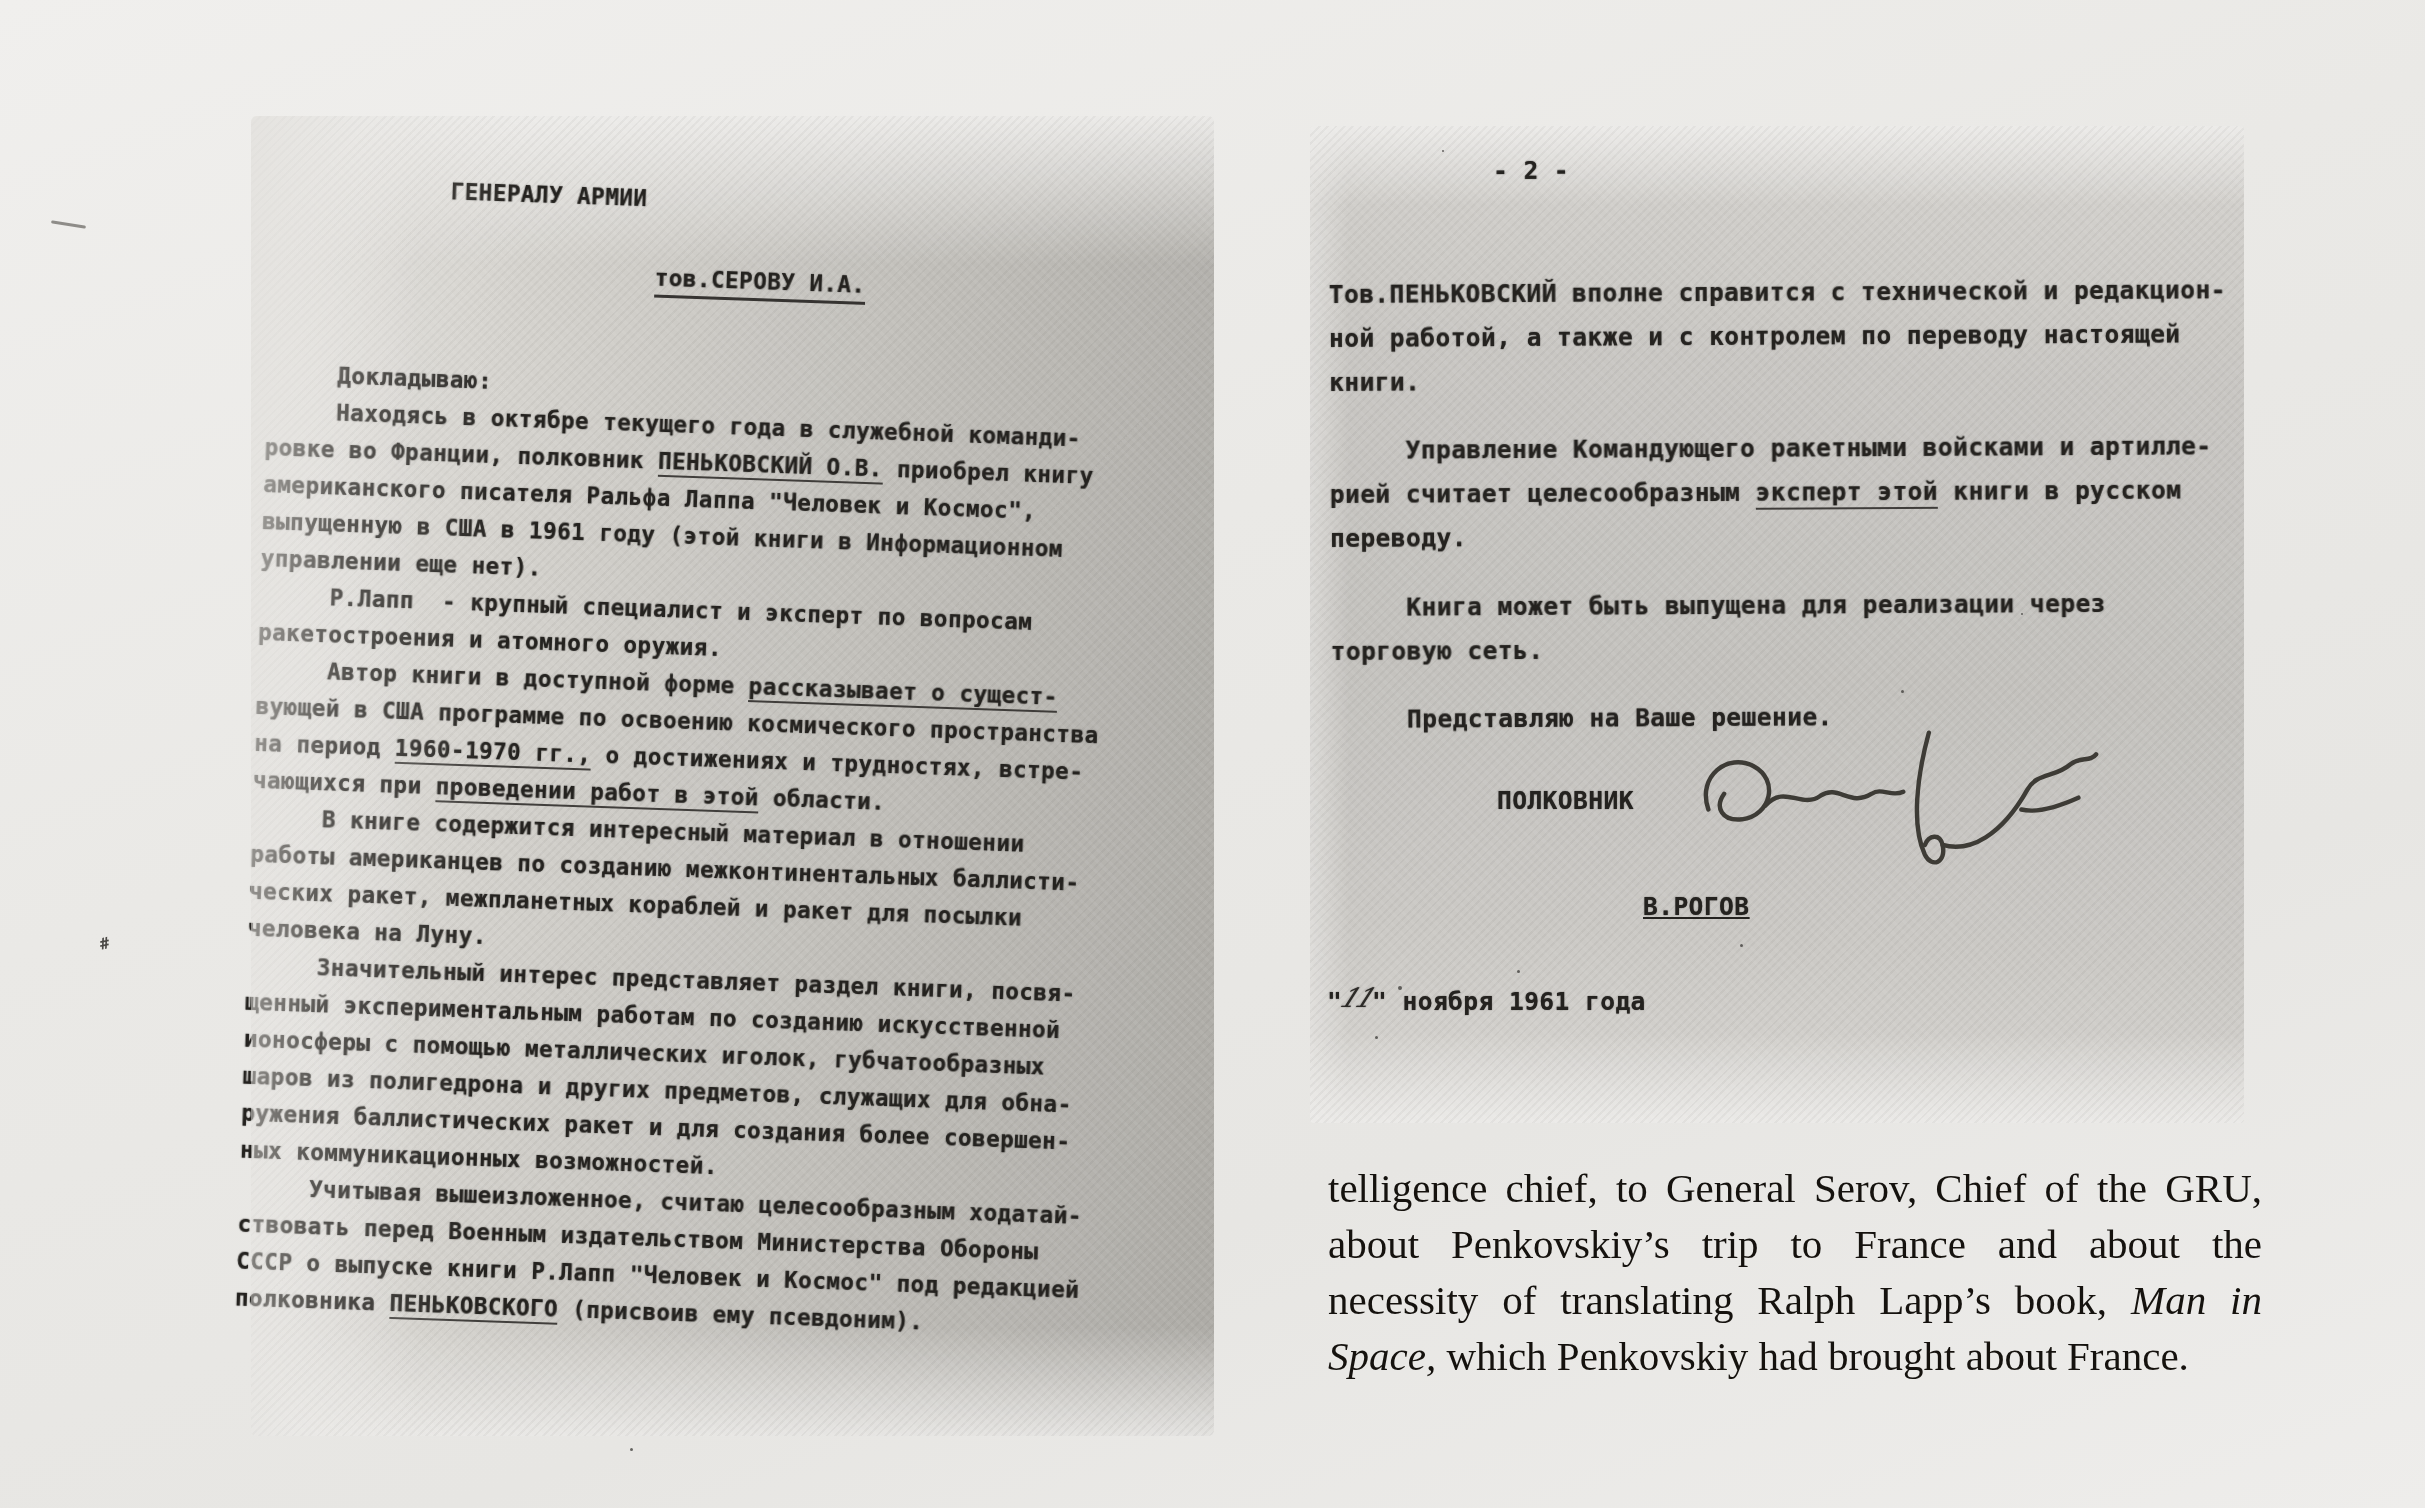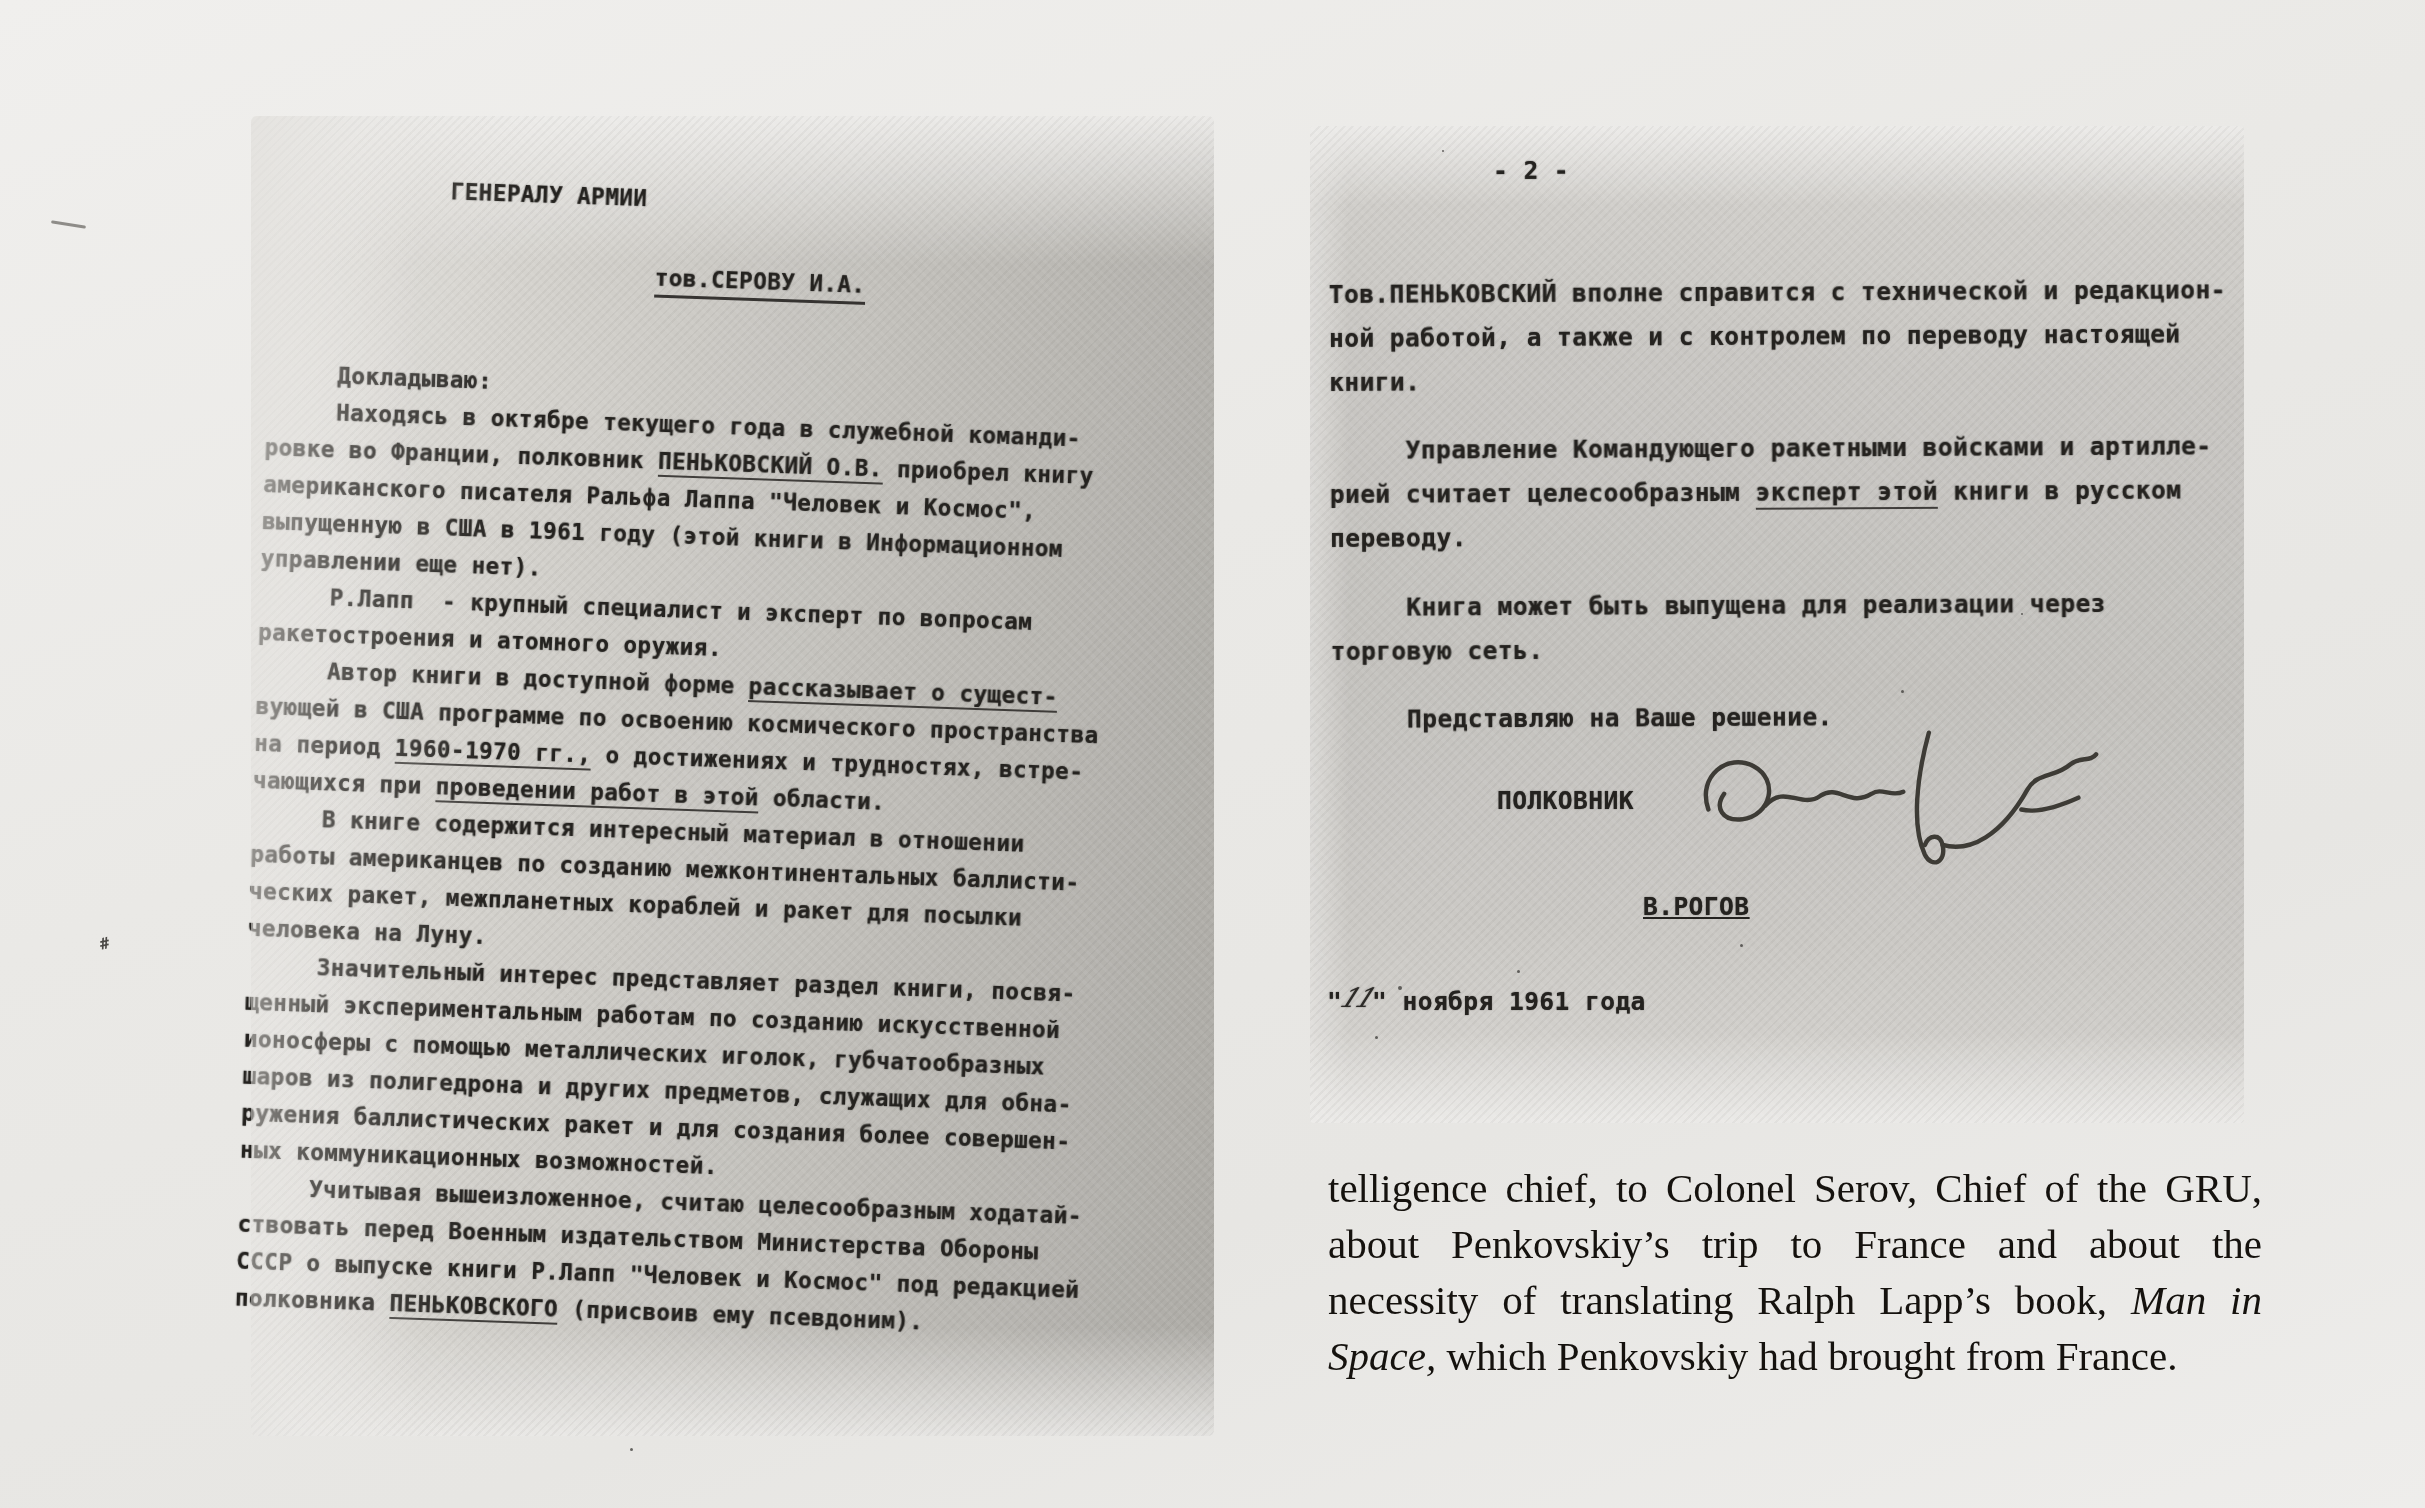--- a/index.html
+++ b/index.html
@@ -162,24 +162,24 @@
       <path d="M 276 132 C 304 140, 336 122, 362 76 C 372 58, 390 64, 406 50 C 416 42, 426 48, 432 40"></path>
       <path d="M 356 96 C 372 100, 396 92, 414 84"></path>
     </g>
   </svg>
 
   <div class="signed-name type">В.РОГОВ</div>
 
   <div class="date-line type"><span>"</span><span class="date-day">11</span><span>"</span><span> ноября 1961 года</span></div>
 
   <div class="caption">
-      <div class="tline"><span>telligence chief, to Colonel Serov, Chief of the GRU,</span></div>
+      <div class="tline"><span>telligence chief, to General Serov, Chief of the GRU,</span></div>
       <div class="tline"><span>about Penkovskiy’s trip to France and about the</span></div>
       <div class="tline"><span>necessity of translating Ralph Lapp’s book, </span><span class="it">Man in</span></div>
-      <div class="tline"><span class="it">Space,</span><span> which Penkovskiy had brought from France.</span></div>
+      <div class="tline"><span class="it">Space,</span><span> which Penkovskiy had brought about France.</span></div>
     </div>
 
   <div class="scratch"></div>
   <div class="hash-mark">#</div>
   <div class="speck" style="left:1398px;top:986px;width:3.9px;height:3.9px;"></div>
   <div class="speck" style="left:1517px;top:970px;width:3px;height:3px;"></div>
   <div class="speck" style="left:1740px;top:944px;width:3px;height:3px;"></div>
   <div class="speck" style="left:1901px;top:690px;width:3px;height:3px;"></div>
   <div class="speck" style="left:2021px;top:613px;width:2px;height:2px;"></div>
   <div class="speck" style="left:1375px;top:1036px;width:3px;height:3px;"></div>

